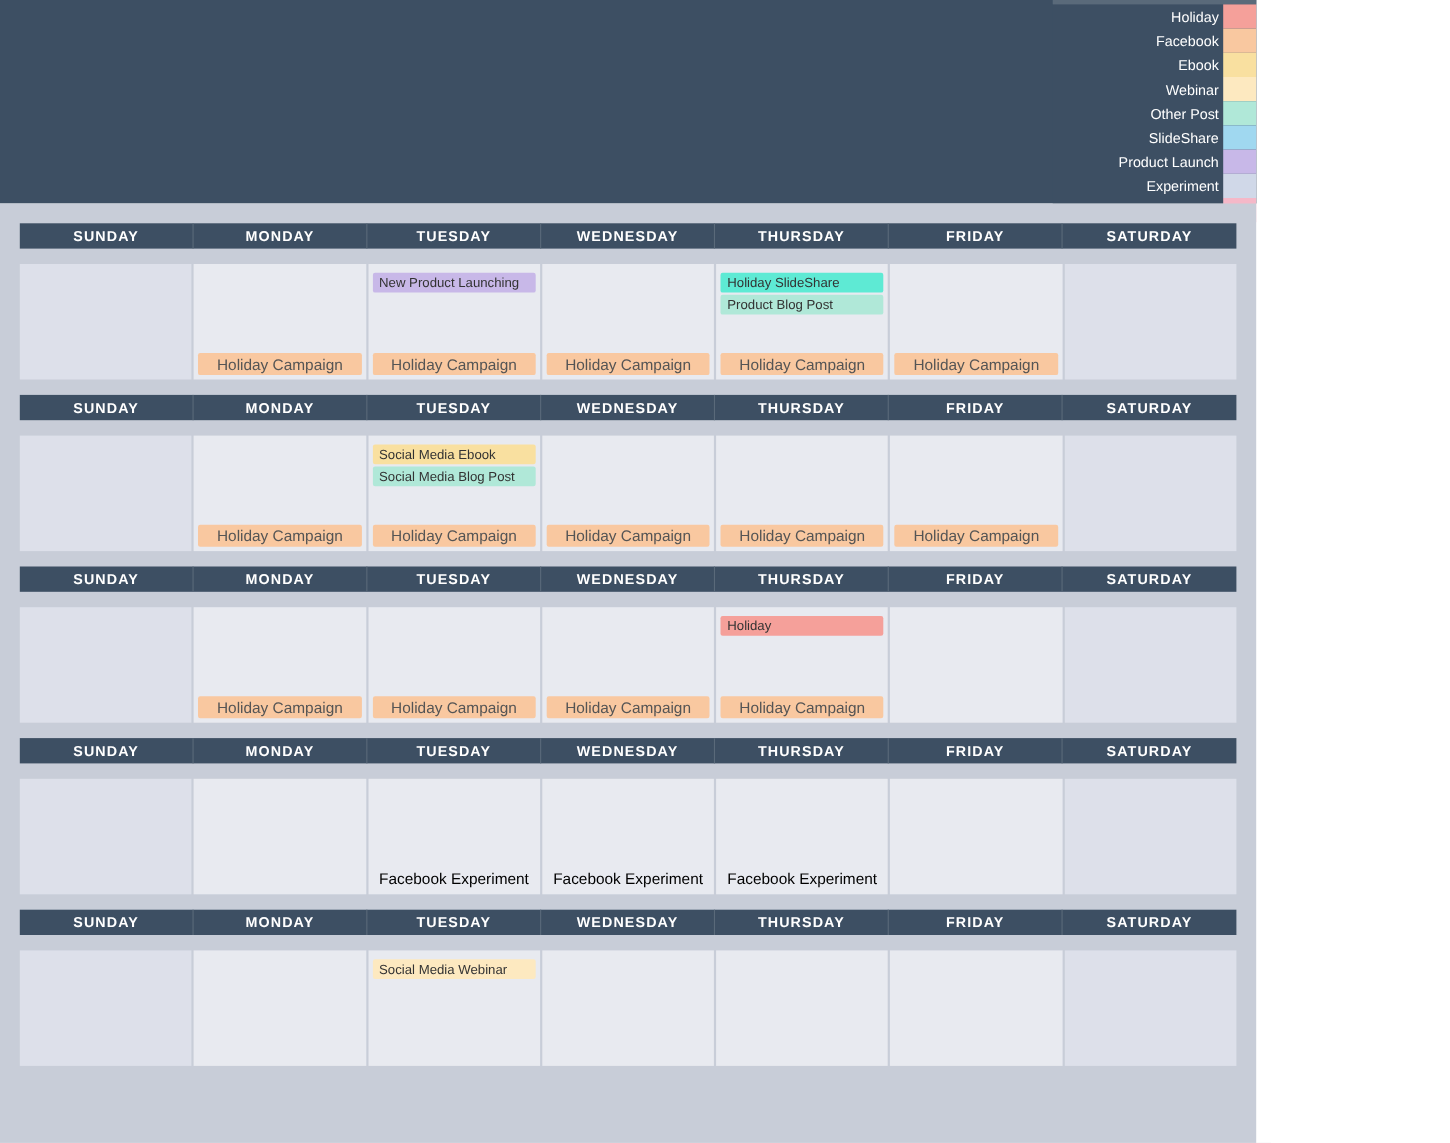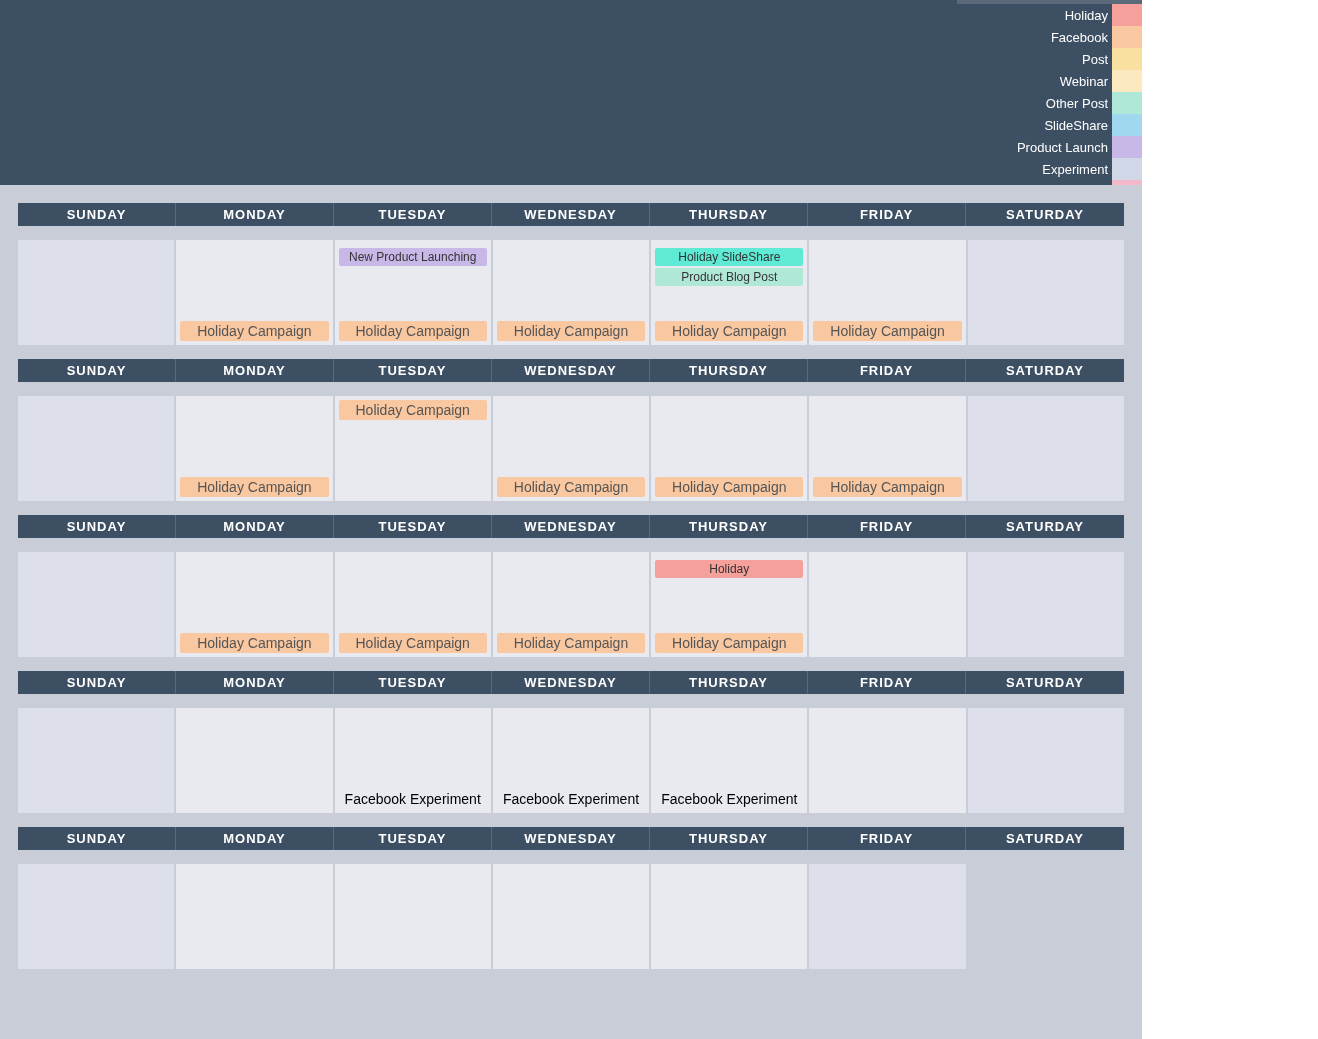--- a/index.html
+++ b/index.html
@@ -27,21 +27,21 @@
     .day-header { color: #fff; text-align: center; font-size: 13px; font-weight: bold; padding: 4px 0; letter-spacing: 1px; border-right: 1px solid #5a6a7a; }
     .day-header:last-child { border-right: none; }
 
     .week-row { display: grid; grid-template-columns: repeat(7, 1fr); gap: 2px; }
     .day-cell { background: #e8eaf0; min-height: 105px; display: flex; flex-direction: column; padding: 4px; position: relative; }
     .day-cell.sunday { background: #dde0ea; }
     .day-cell.saturday { background: #dde0ea; }
 
     .cell-events { flex: 1; display: flex; flex-direction: column; gap: 2px; padding-top: 4px; }
 
-    .event-tag { font-size: 12px; padding: 2px 6px; border-radius: 2px; text-align: center; }
+    .event-tag { font-size: 12px; padding: 2px 6px; border-radius: 2px; text-align: left; }
     .event-tag.holiday-bg { background: #f5a09a; color: #333; }
     .event-tag.ebook-bg { background: #f9e0a0; color: #333; }
     .event-tag.webinar-bg { background: #fde9c0; color: #333; }
     .event-tag.blog-bg { background: #b0e8d8; color: #333; }
     .event-tag.slideshare-bg { background: #5eead4; color: #333; }
     .event-tag.product-bg { background: #c8b8e8; color: #333; }
 
     .footer-tag { font-size: 14px; padding: 2px 4px; text-align: center; border-radius: 2px; }
     .footer-holiday-campaign { background: #f9c8a0; color: #555; }
   </style>
@@ -60,21 +60,21 @@
       <div id="key-items-container">
           <div class="key-item">
             <span class="key-text">Holiday</span>
             <span class="key-swatch" style="background:#f5a09a; display:inline-block; width:30px; min-height:22px;"></span>
           </div>
           <div class="key-item">
             <span class="key-text">Facebook</span>
             <span class="key-swatch" style="background:#f9c8a0; display:inline-block; width:30px; min-height:22px;"></span>
           </div>
           <div class="key-item">
-            <span class="key-text">Post</span>
+            <span class="key-text">Ebook</span>
             <span class="key-swatch" style="background:#f9e0a0; display:inline-block; width:30px; min-height:22px;"></span>
           </div>
           <div class="key-item">
             <span class="key-text">Webinar</span>
             <span class="key-swatch" style="background:#fde9c0; display:inline-block; width:30px; min-height:22px;"></span>
           </div>
           <div class="key-item">
             <span class="key-text">Other Post</span>
             <span class="key-swatch" style="background:#b0e8d8; display:inline-block; width:30px; min-height:22px;"></span>
           </div>
@@ -152,20 +152,24 @@
       </div>
       <div class="week-row">
         <div class="day-cell sunday">
           <div class="cell-events"></div>
         </div>
         <div class="day-cell">
           <div class="cell-events"></div>
           <div class="footer-tag footer-holiday-campaign">Holiday Campaign</div>
         </div>
         <div class="day-cell">
+          <div class="cell-events">
+            <div class="event-tag ebook-bg">Social Media Ebook</div>
+            <div class="event-tag blog-bg">Social Media Blog Post</div>
+          </div>
           <div class="footer-tag footer-holiday-campaign">Holiday Campaign</div>
         </div>
         <div class="day-cell">
           <div class="cell-events"></div>
           <div class="footer-tag footer-holiday-campaign">Holiday Campaign</div>
         </div>
         <div class="day-cell">
           <div class="cell-events"></div>
           <div class="footer-tag footer-holiday-campaign">Holiday Campaign</div>
         </div>
@@ -258,20 +262,25 @@
         <div class="day-header">THURSDAY</div>
         <div class="day-header">FRIDAY</div>
         <div class="day-header">SATURDAY</div>
       </div>
       <div class="week-row">
         <div class="day-cell sunday">
           <div class="cell-events"></div>
         </div>
         <div class="day-cell">
           <div class="cell-events"></div>
+        </div>
+        <div class="day-cell">
+          <div class="cell-events">
+            <div class="event-tag webinar-bg">Social Media Webinar</div>
+          </div>
         </div>
         <div class="day-cell">
           <div class="cell-events"></div>
         </div>
         <div class="day-cell">
           <div class="cell-events"></div>
         </div>
         <div class="day-cell">
           <div class="cell-events"></div>
         </div>

